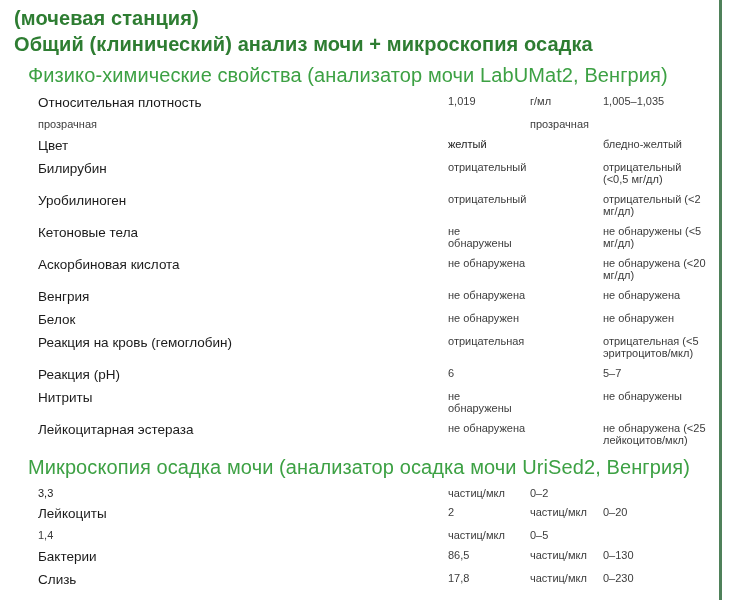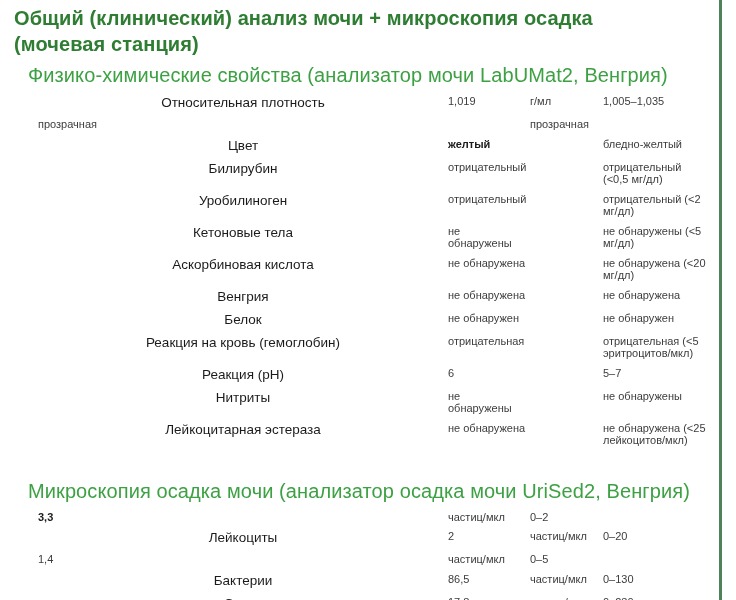--- a/index.html
+++ b/index.html
@@ -16,47 +16,47 @@
   .title{
     color:var(--title-green,#2e7d32);
     font-size:20px;font-weight:bold;line-height:26px;
     letter-spacing:.1px;
   }
   h2.section{
     color:var(--section-green,#3da144);
     font-size:20px;font-weight:400;line-height:22px;
     margin:7px 0 5px 14px;letter-spacing:.1px;
   }
-  h2.section.second{margin-top:30px;}
+  h2.section.second{margin-top:6px;}
   .rows{}
   .row{
     display:grid;
     grid-template-columns:410px 82px 73px 1fr;
     padding:3px 0 3px 24px;
     align-items:start;
   }
   .c{min-height:1px;}
   .c.name{
-    font-size:13.5px;line-height:17px;color:#1b1b1b;text-align:center;
+    font-size:13.5px;line-height:17px;color:#1b1b1b;
   }
   .c.val,.c.unit,.c.ref{
     font-size:11px;line-height:12.5px;color:#3c3c3c;
     white-space:pre-line;padding-top:1px;
   }
-  .c.b{font-weight:bold;color:#1b1b1b;}
+  .c.b{font-weight:normal;color:#1b1b1b;}
 </style>
 </head>
 <body>
 
 <div class="page-border-line"></div>
 
 <div class="doc">
   <div class="title">
+    <div>(мочевая станция)</div>
     <div>Общий (клинический) анализ мочи + микроскопия осадка</div>
-    <div>(мочевая станция)</div>
   </div>
 
   <h2 class="section">Физико-химические свойства (анализатор мочи LabUMat2, Венгрия)</h2>
   <div class="rows">
       <div class="row">
         <div class="c name">Относительная плотность</div>
         <div class="c val">1,019</div>
         <div class="c unit">г/мл</div>
         <div class="c ref">1,005–1,035</div>
       </div>

